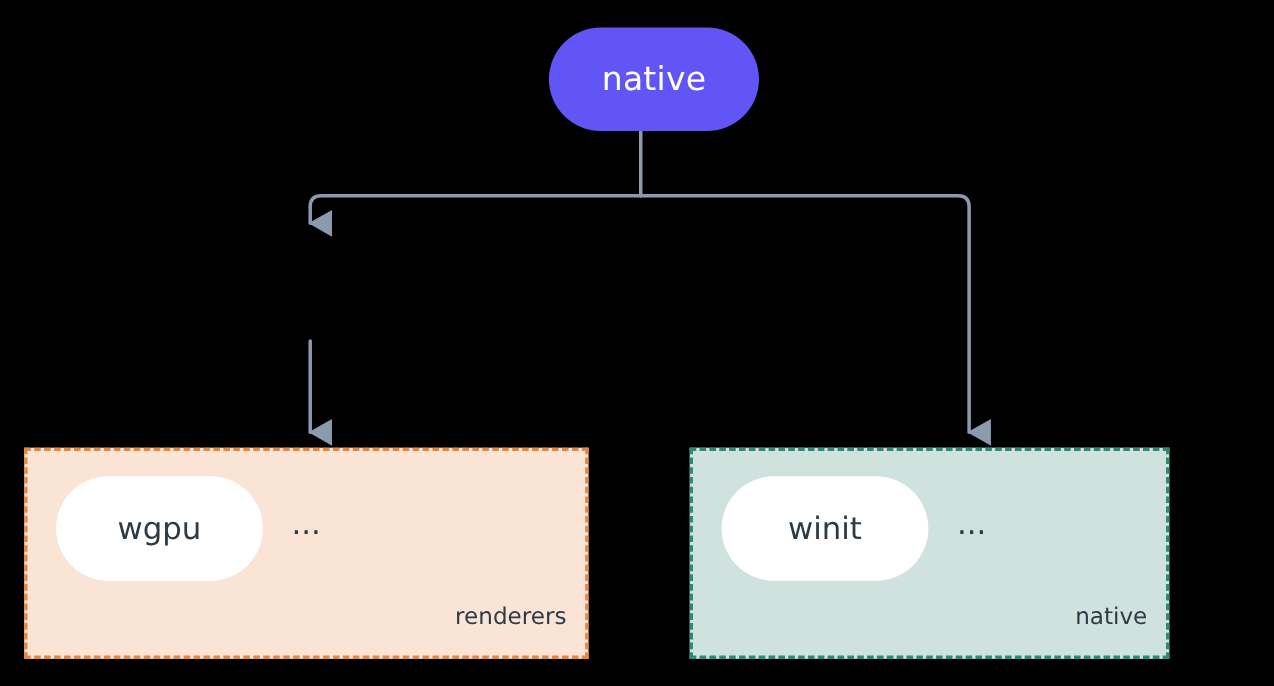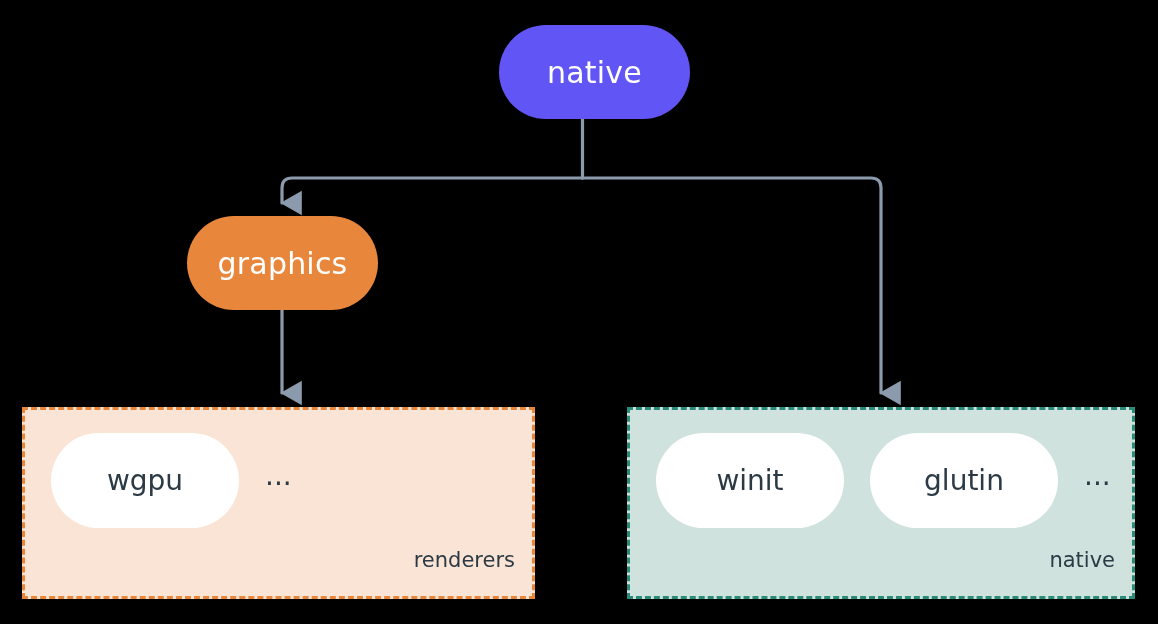--- a/index.html
+++ b/index.html
@@ -64,21 +64,21 @@
     left: 22px;
     top: 407px;
     width: 513px;
     height: 192px;
     background: #FAE4D5;
     border: 3px dashed #E8863C;
   }
   #group-shells {
     left: 627px;
     top: 407px;
-    width: 508px;
+    width: 436px;
     height: 192px;
     background: #CFE2DE;
     border: 3px dashed #2A8C78;
   }
 
   .group-label {
     position: absolute;
     right: 17px;
     bottom: 24px;
     font-size: 21px;
@@ -134,32 +134,30 @@
 
     <path d="M 582.5 178 L 292 178 Q 282 178 282 188 L 282 203" fill="none" stroke="#8C9AAD" stroke-width="3.2" stroke-linecap="round" stroke-linejoin="round" marker-end="url(#arrowhead)"></path>
 
     <path d="M 582.5 178 L 871 178 Q 881 178 881 188 L 881 393" fill="none" stroke="#8C9AAD" stroke-width="3.2" stroke-linecap="round" stroke-linejoin="round" marker-end="url(#arrowhead)"></path>
 
     <path d="M 282 310 L 282 393" fill="none" stroke="#8C9AAD" stroke-width="3.2" stroke-linecap="round" marker-end="url(#arrowhead)"></path>
   </svg>
 
   <div class="node" id="node-native">native</div>
 
-  <div class="node" id="node-graphics">graphics</div>
 
   <div class="group" id="group-renderers">
     <div class="pill-row">
       <div class="pill">wgpu</div>
       <div class="ellipsis">...</div>
     </div>
     <div class="group-label">renderers</div>
   </div>
 
   <div class="group" id="group-shells">
     <div class="pill-row">
       <div class="pill">winit</div>
-      <div class="pill">glutin</div>
       <div class="ellipsis">...</div>
     </div>
     <div class="group-label">native</div>
   </div>
 
 </div>
 
 </body></html>

